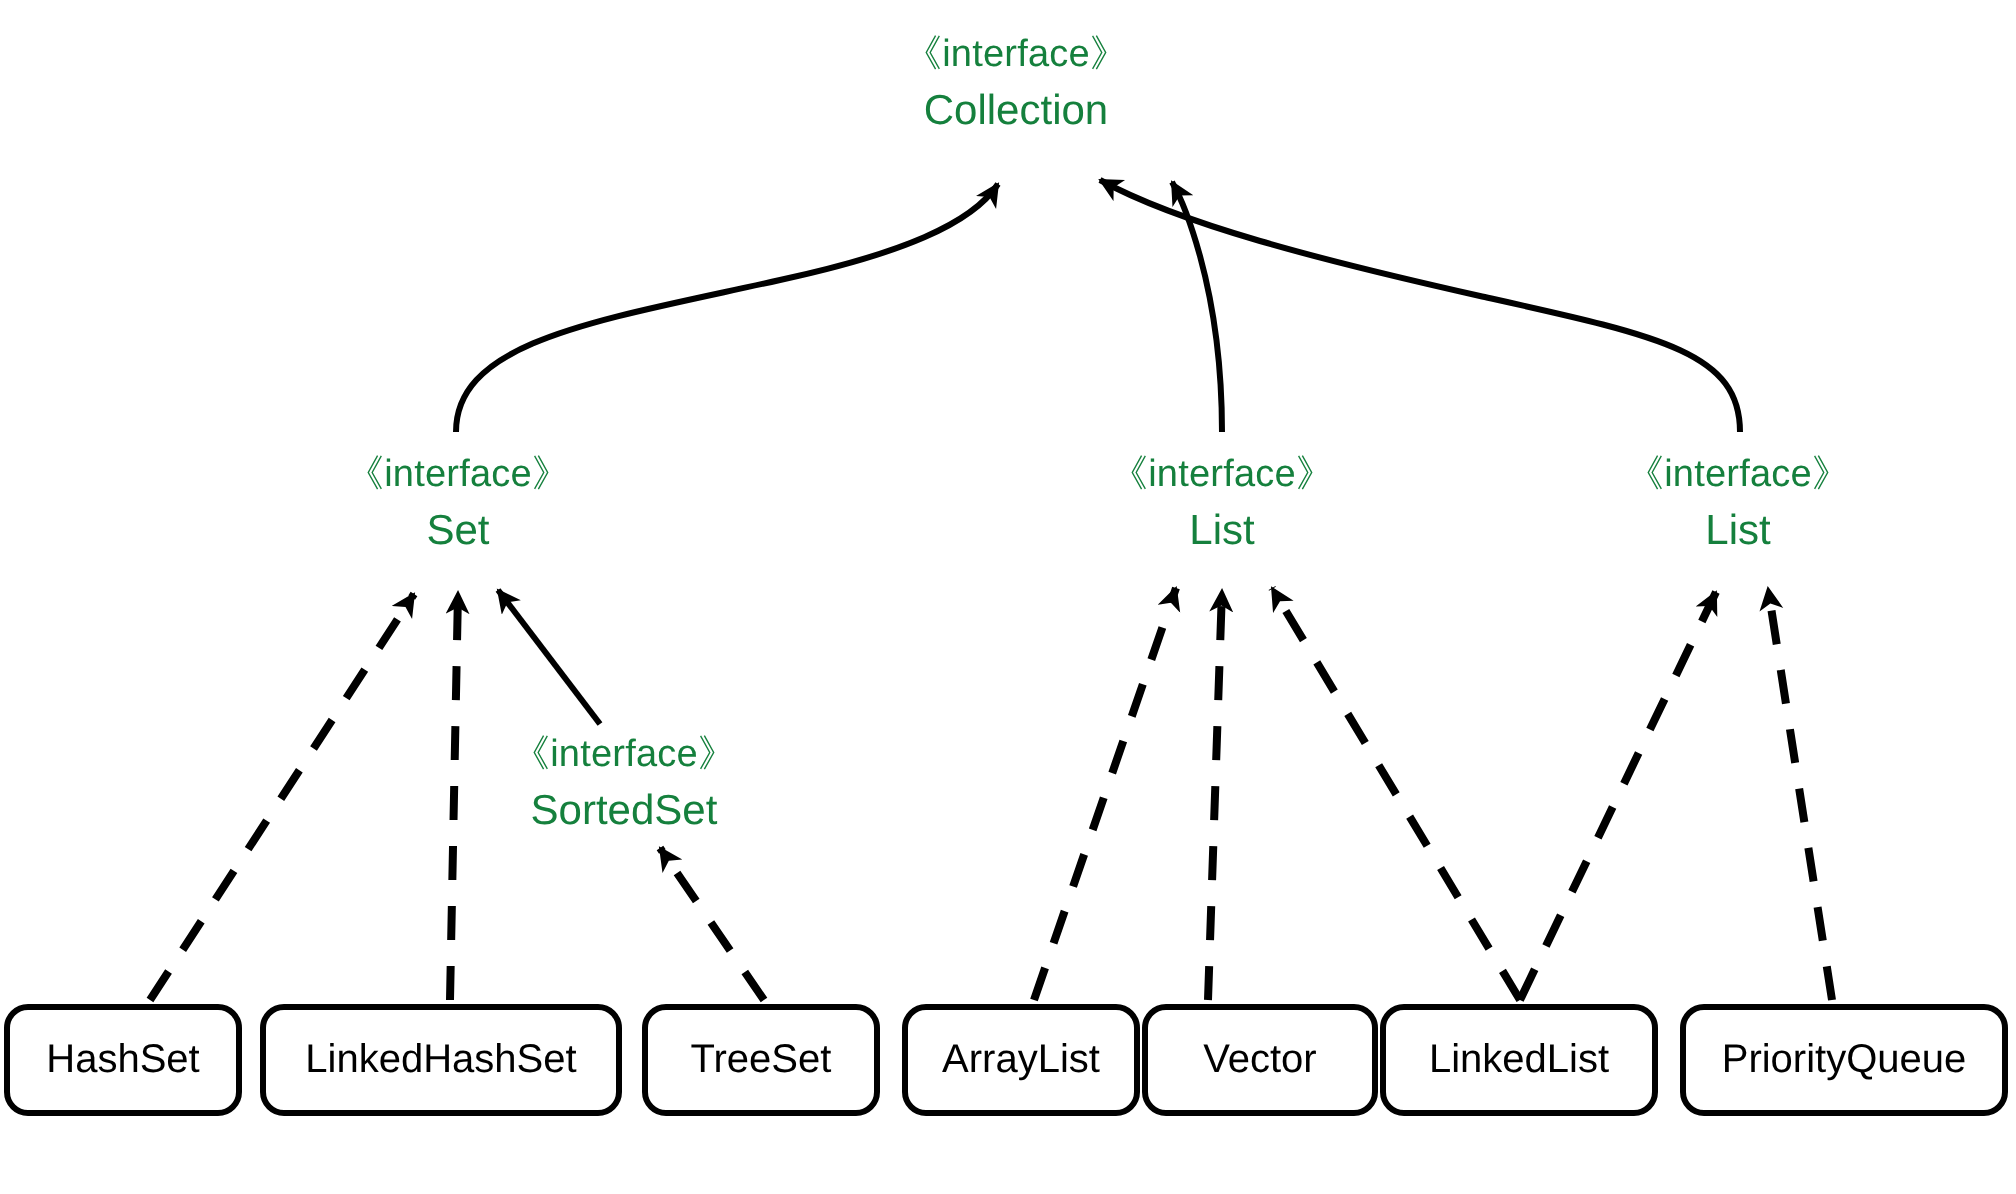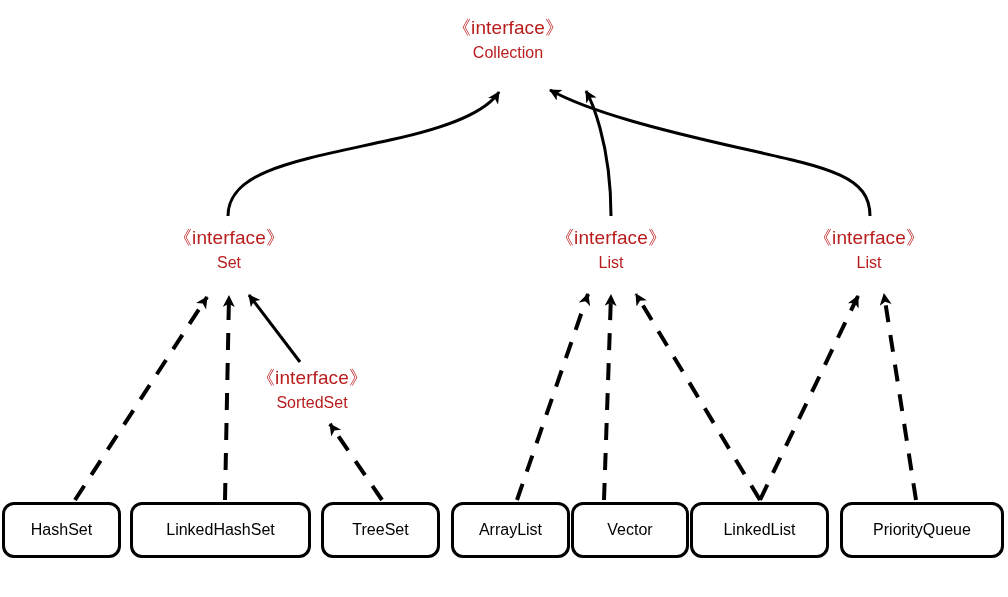--- a/index.html
+++ b/index.html
@@ -20,46 +20,46 @@
   #wires {
     position: absolute;
     left: 0;
     top: 0;
     width: 1008px;
     height: 597px;
   }
   .node-interface {
     position: absolute;
     text-align: center;
-    color: #b91c1c;
+    color: #15803d;
     line-height: 1.0;
     white-space: nowrap;
     user-select: none;
   }
   .node-interface .stereo {
     font-size: 19px;
     letter-spacing: 0.1px;
     display: block;
   }
   .node-interface .iname {
-    font-size: 16px;
+    font-size: 21px;
     display: block;
     margin-top: 8px;
   }
   .class-box {
     position: absolute;
     box-sizing: border-box;
     border: 3px solid #000000;
     border-radius: 12px;
     background: #ffffff;
     display: flex;
     align-items: center;
     justify-content: center;
     color: #000000;
-    font-size: 16px;
+    font-size: 20px;
     white-space: nowrap;
   }
   .watermark {
     position: absolute;
     color: #c9c9c9;
     font-size: 17px;
     white-space: nowrap;
     user-select: none;
   }
 </style>

